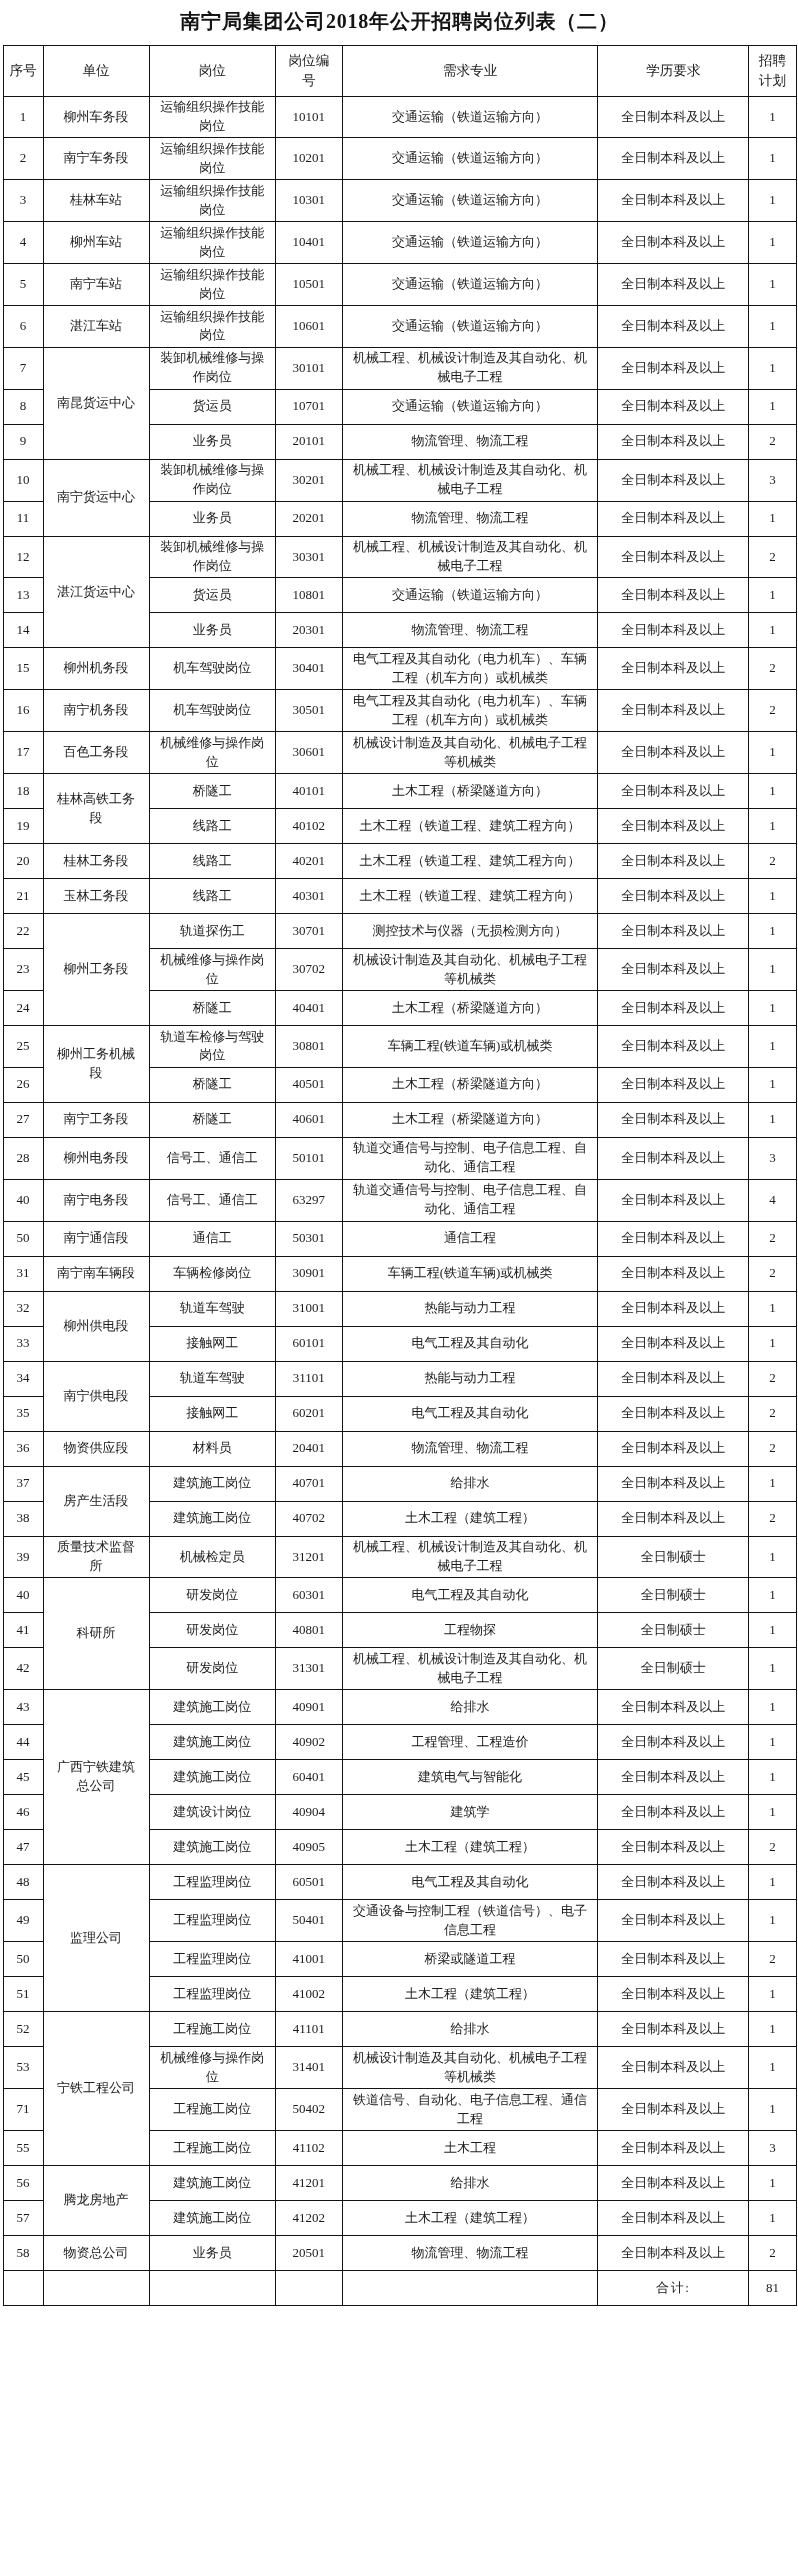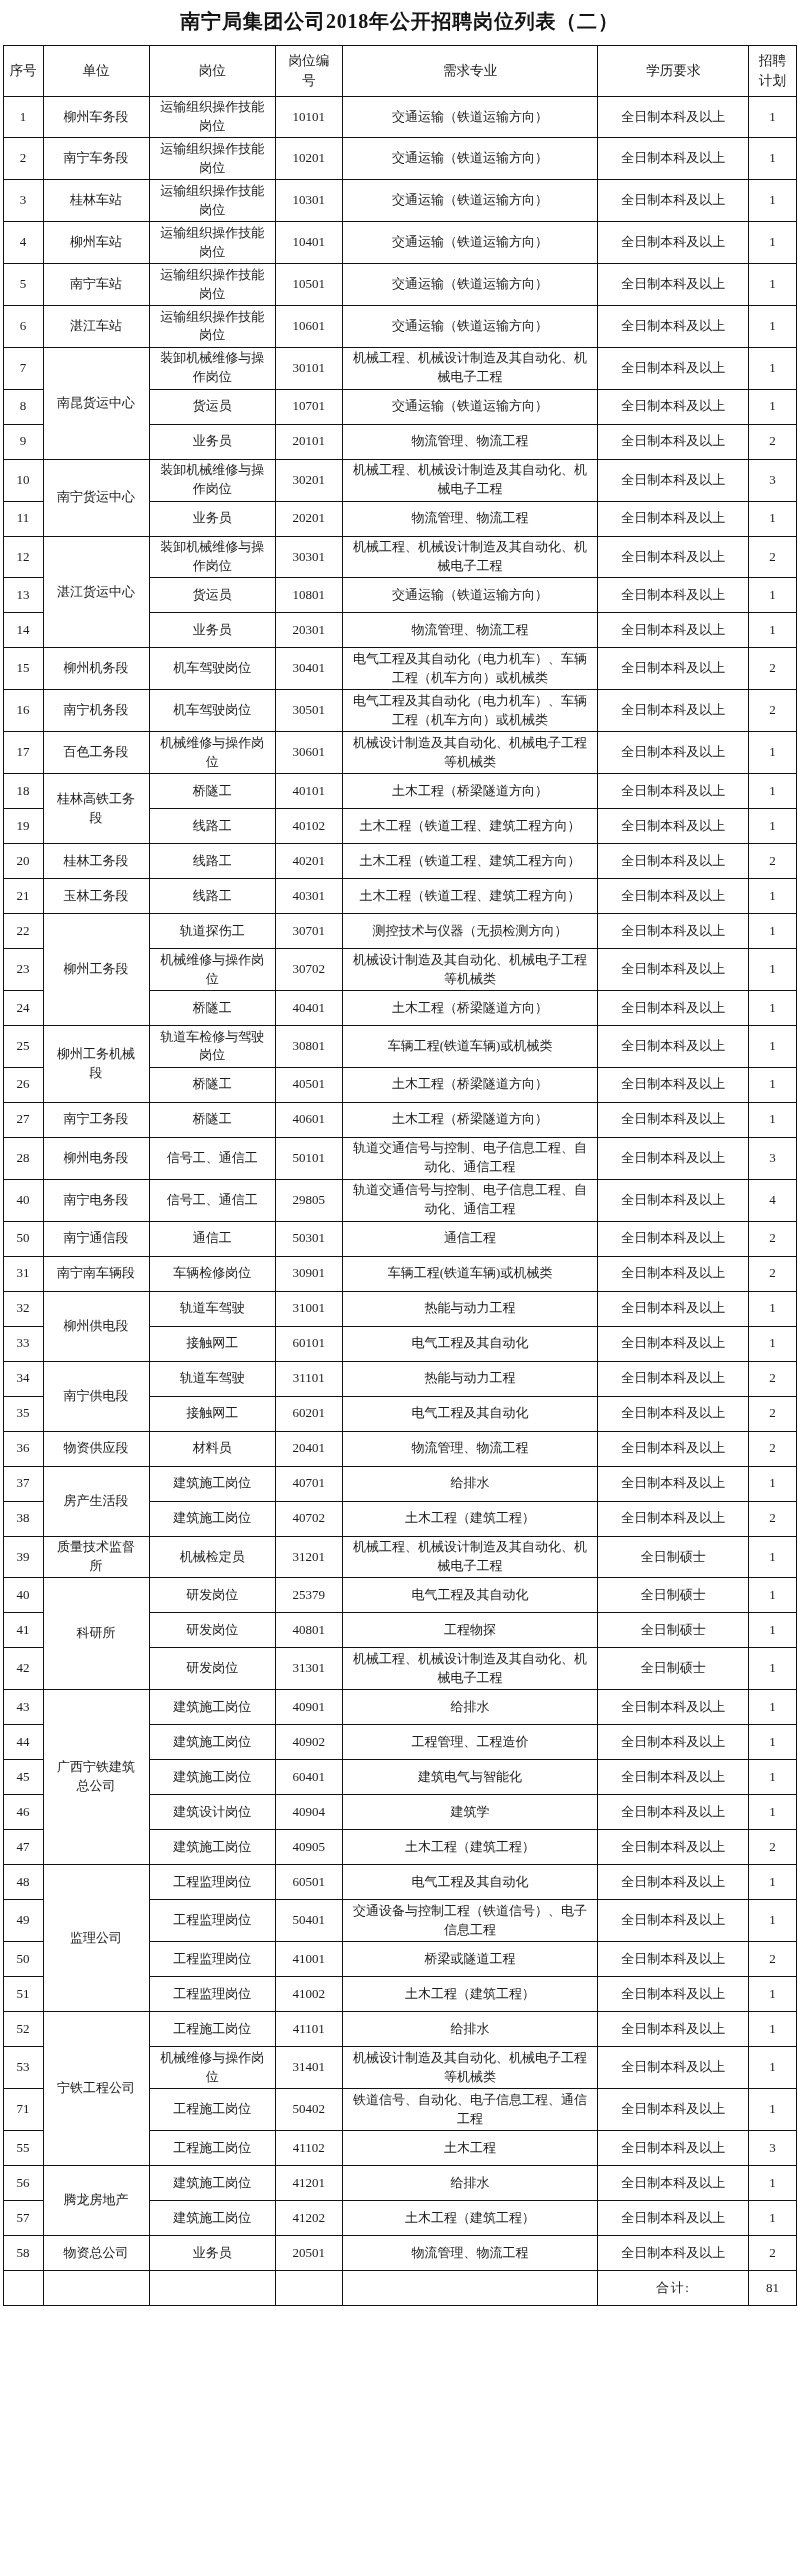--- a/index.html
+++ b/index.html
@@ -329,21 +329,21 @@
           <td class="c-pos">信号工、通信工</td>
           <td class="c-code">50101</td>
           <td class="c-major">轨道交通信号与控制、电子信息工程、自动化、通信工程</td>
           <td class="c-edu">全日制本科及以上</td>
           <td class="c-plan">3</td>
         </tr>
         <tr>
           <td class="c-no">40</td>
           <td class="c-unit">南宁电务段</td>
           <td class="c-pos">信号工、通信工</td>
-          <td class="c-code">29805</td>
+          <td class="c-code">63297</td>
           <td class="c-major">轨道交通信号与控制、电子信息工程、自动化、通信工程</td>
           <td class="c-edu">全日制本科及以上</td>
           <td class="c-plan">4</td>
         </tr>
         <tr>
           <td class="c-no">50</td>
           <td class="c-unit">南宁通信段</td>
           <td class="c-pos">通信工</td>
           <td class="c-code">50301</td>
           <td class="c-major">通信工程</td>
@@ -425,21 +425,21 @@
           <td class="c-pos">机械检定员</td>
           <td class="c-code">31201</td>
           <td class="c-major">机械工程、机械设计制造及其自动化、机械电子工程</td>
           <td class="c-edu">全日制硕士</td>
           <td class="c-plan">1</td>
         </tr>
         <tr>
           <td class="c-no">40</td>
           <td rowspan="3" class="c-unit">科研所</td>
           <td class="c-pos">研发岗位</td>
-          <td class="c-code">25379</td>
+          <td class="c-code">60301</td>
           <td class="c-major">电气工程及其自动化</td>
           <td class="c-edu">全日制硕士</td>
           <td class="c-plan">1</td>
         </tr>
         <tr>
           <td class="c-no">41</td>
           <td class="c-pos">研发岗位</td>
           <td class="c-code">40801</td>
           <td class="c-major">工程物探</td>
           <td class="c-edu">全日制硕士</td>

